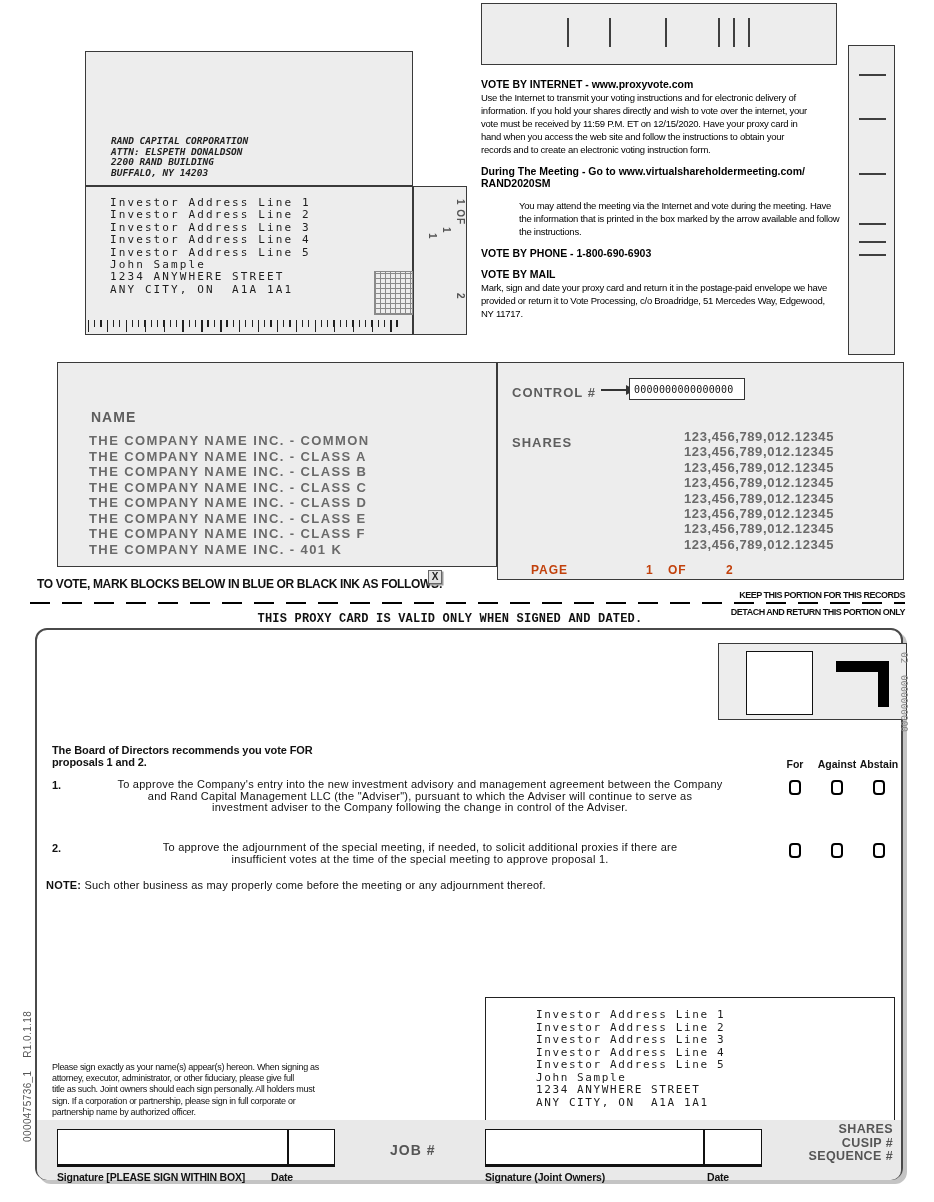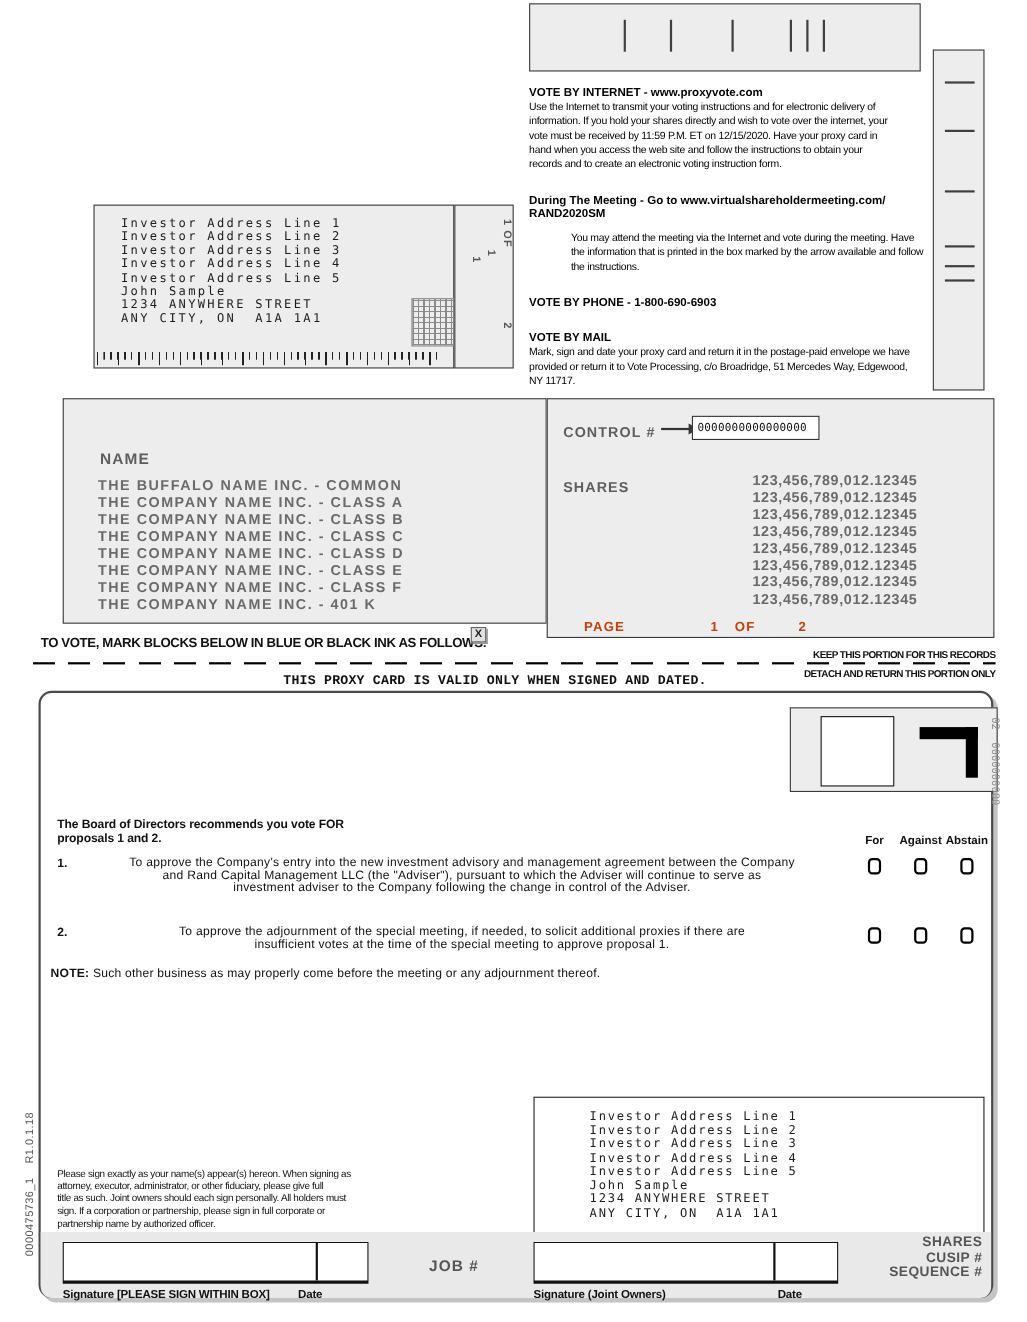--- a/index.html
+++ b/index.html
@@ -35,21 +35,21 @@
   #ruler .t2 { position:absolute; top:0; left:6.3px; right:0; height:7px;
     background:repeating-linear-gradient(90deg,#222 0 1.2px,transparent 1.2px 6.3px); }
 
   
   #pagecol-box { left:413px; top:186px; width:54px; height:149px; }
   .rot90 { transform:rotate(90deg); transform-origin:0 0; white-space:pre; }
   .pagecol-txt { position:absolute; font-size:10px; font-weight:bold; color:#555; letter-spacing:1px; }
 
   
   #instructions { left:481px; top:66px; width:366px; }
-  .ins-title { font-size:10.5px; font-weight:bold; line-height:12.5px; margin-top:20px; color:#000; }
+  .ins-title { font-size:10.5px; font-weight:bold; line-height:12.5px; margin-top:9px; color:#000; }
   .ins-body  { font-size:9.5px; letter-spacing:-0.25px; line-height:13px; color:#000; }
   #instructions .first { margin-top:12px; }
 
   
   #strip-box { left:848px; top:45px; width:47px; height:310px; border-width:1.5px; }
   .strip-line { position:absolute; left:10px; width:27px; height:1.5px; background:#3f3f3f; }
 
   
   #name-box { left:57px; top:362px; width:440px; height:205px; border-width:1.5px; }
   #name-label { position:absolute; left:33px; top:46px; font-size:14px; font-weight:bold; color:#5e5e5e; letter-spacing:1px; }
@@ -122,20 +122,28 @@
 
   <div class="abs graybox" id="barcode-box">
     <div class="bar-line" style="left:85px;"></div>
     <div class="bar-line" style="left:127px;"></div>
     <div class="bar-line" style="left:183px;"></div>
     <div class="bar-line" style="left:236px;"></div>
     <div class="bar-line" style="left:251px;"></div>
     <div class="bar-line" style="left:266px;"></div>
   </div>
 
+  <div class="abs graybox" id="sender-box">
+    <div id="sender-text">
+      <div>RAND CAPITAL CORPORATION</div>
+      <div>ATTN: ELSPETH DONALDSON</div>
+      <div>2200 RAND BUILDING</div>
+      <div>BUFFALO, NY 14203</div>
+    </div>
+  </div>
 
   <div class="abs graybox" id="recipient-box">
     <div id="recipient-text">
       <div class="prex">Investor Address Line 1</div>
       <div class="prex">Investor Address Line 2</div>
       <div class="prex">Investor Address Line 3</div>
       <div class="prex">Investor Address Line 4</div>
       <div class="prex">Investor Address Line 5</div>
       <div class="prex">John Sample</div>
       <div class="prex">1234 ANYWHERE STREET</div>
@@ -179,21 +187,21 @@
     <div class="strip-line" style="top:72px;"></div>
     <div class="strip-line" style="top:127px;"></div>
     <div class="strip-line" style="top:177px;"></div>
     <div class="strip-line" style="top:195px;"></div>
     <div class="strip-line" style="top:208px;"></div>
   </div>
 
   <div class="abs graybox" id="name-box">
     <div id="name-label">NAME</div>
     <div id="accounts">
-      <div>THE BUFFALO NAME INC. - COMMON</div>
+      <div>THE COMPANY NAME INC. - COMMON</div>
       <div>THE COMPANY NAME INC. - CLASS A</div>
       <div>THE COMPANY NAME INC. - CLASS B</div>
       <div>THE COMPANY NAME INC. - CLASS C</div>
       <div>THE COMPANY NAME INC. - CLASS D</div>
       <div>THE COMPANY NAME INC. - CLASS E</div>
       <div>THE COMPANY NAME INC. - CLASS F</div>
       <div>THE COMPANY NAME INC. - 401 K</div>
     </div>
   </div>
 

